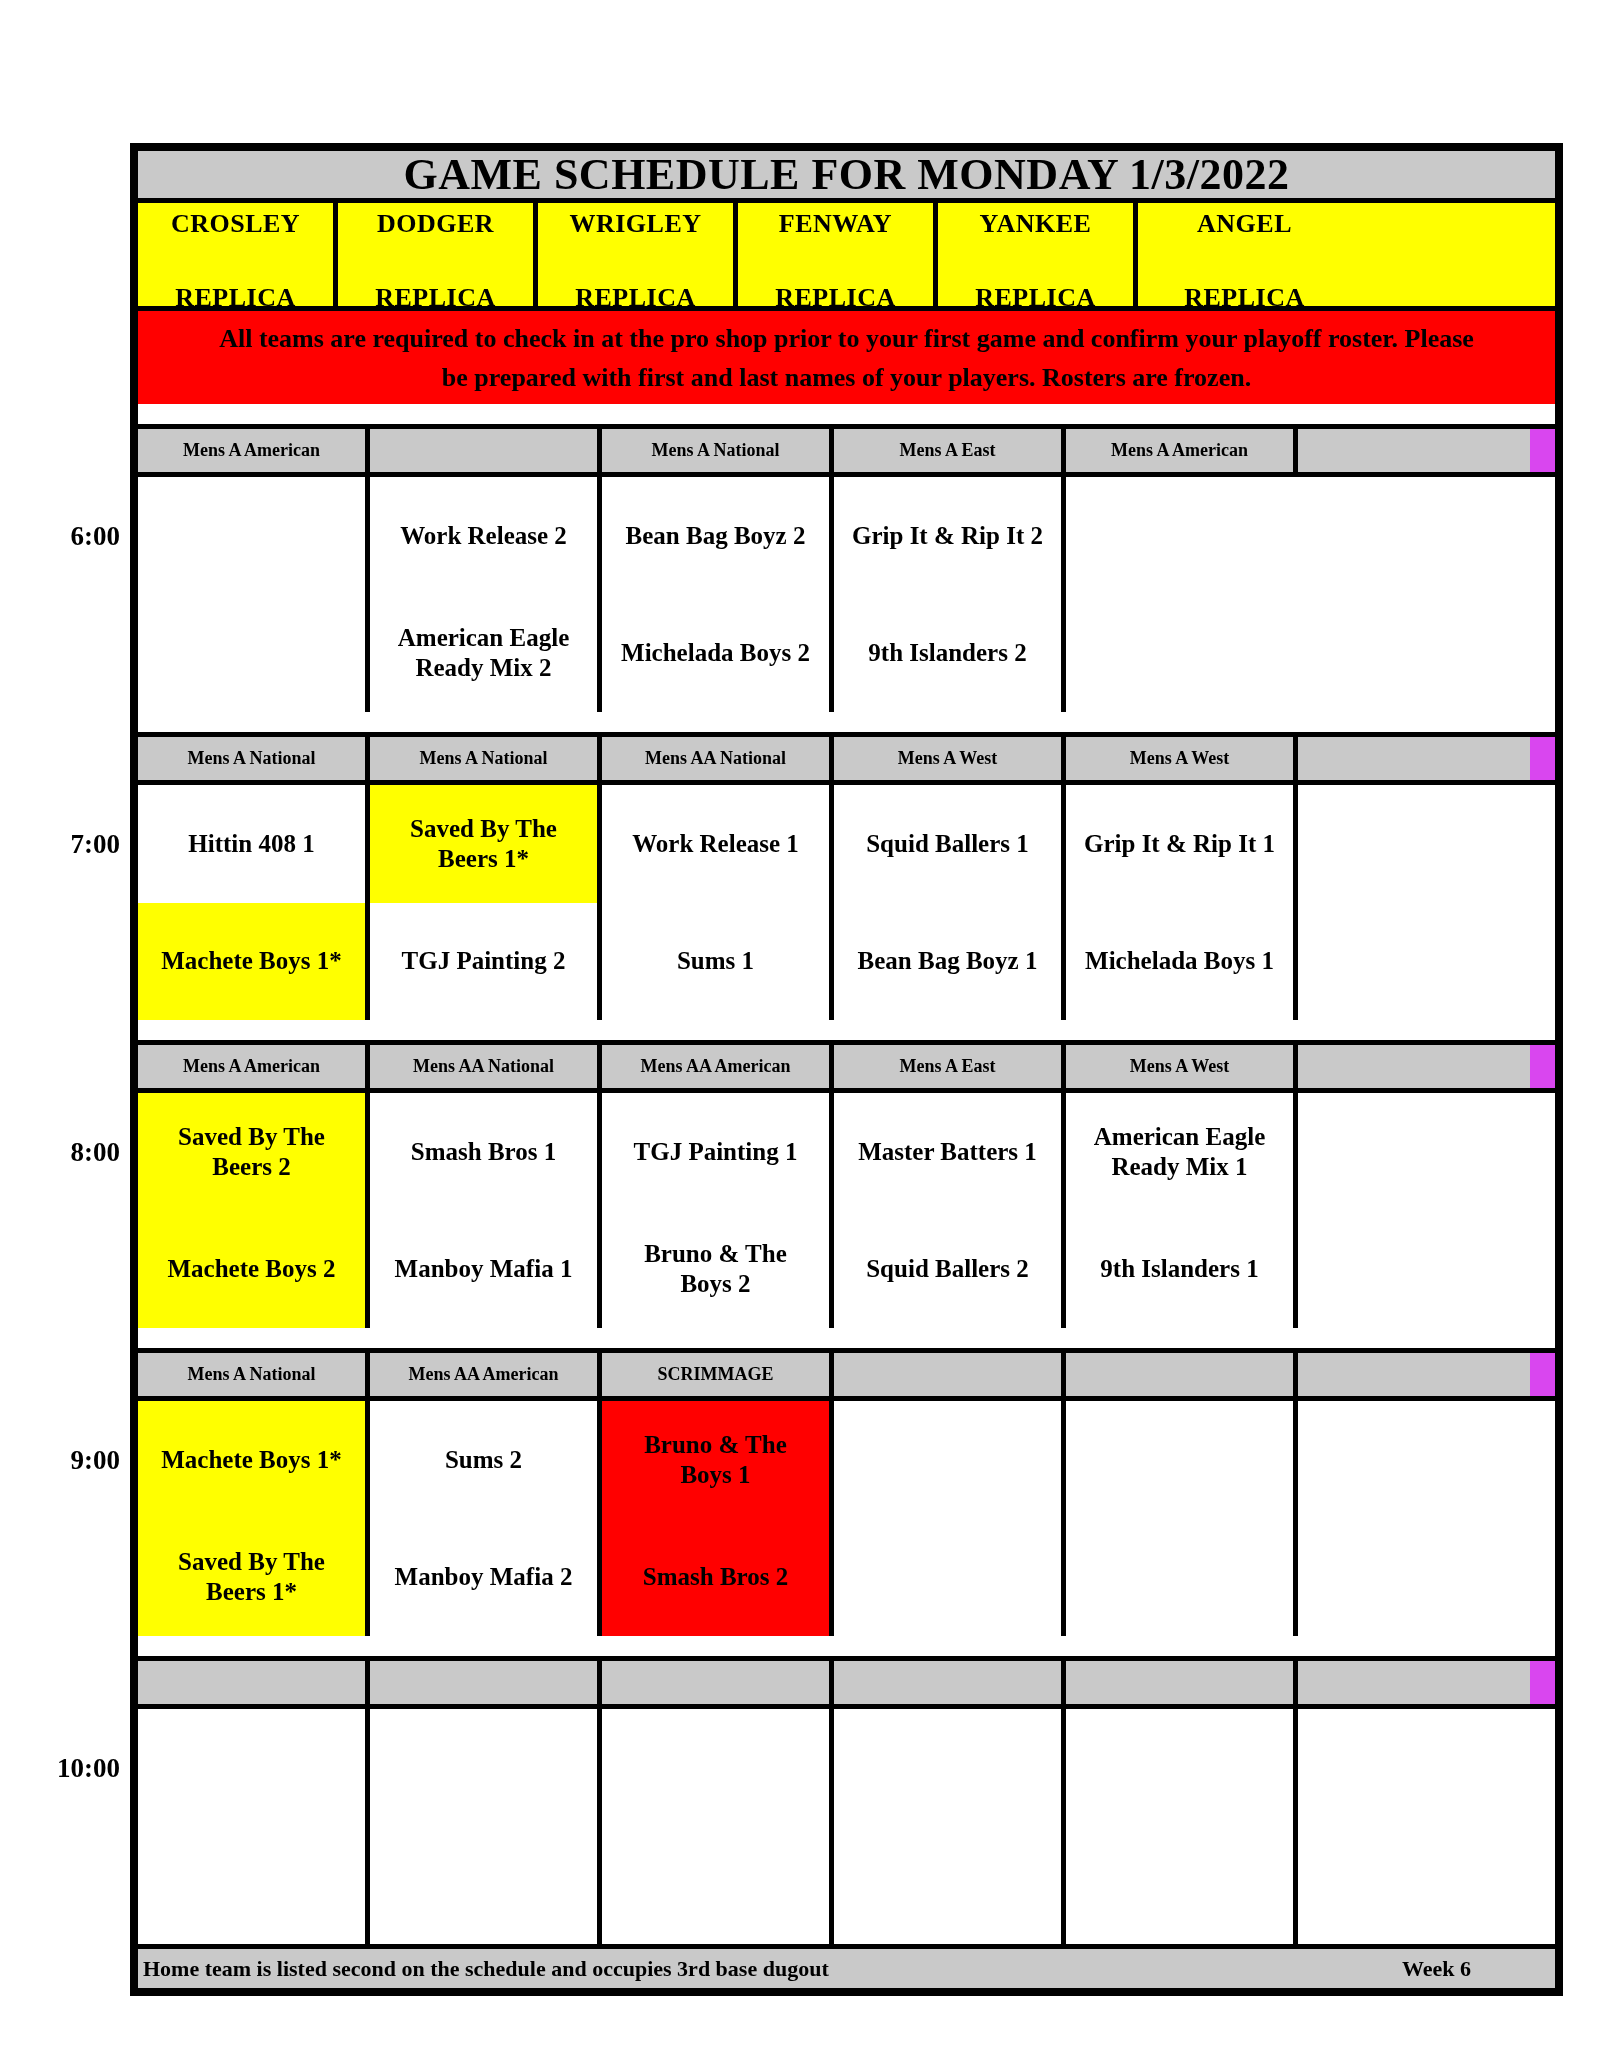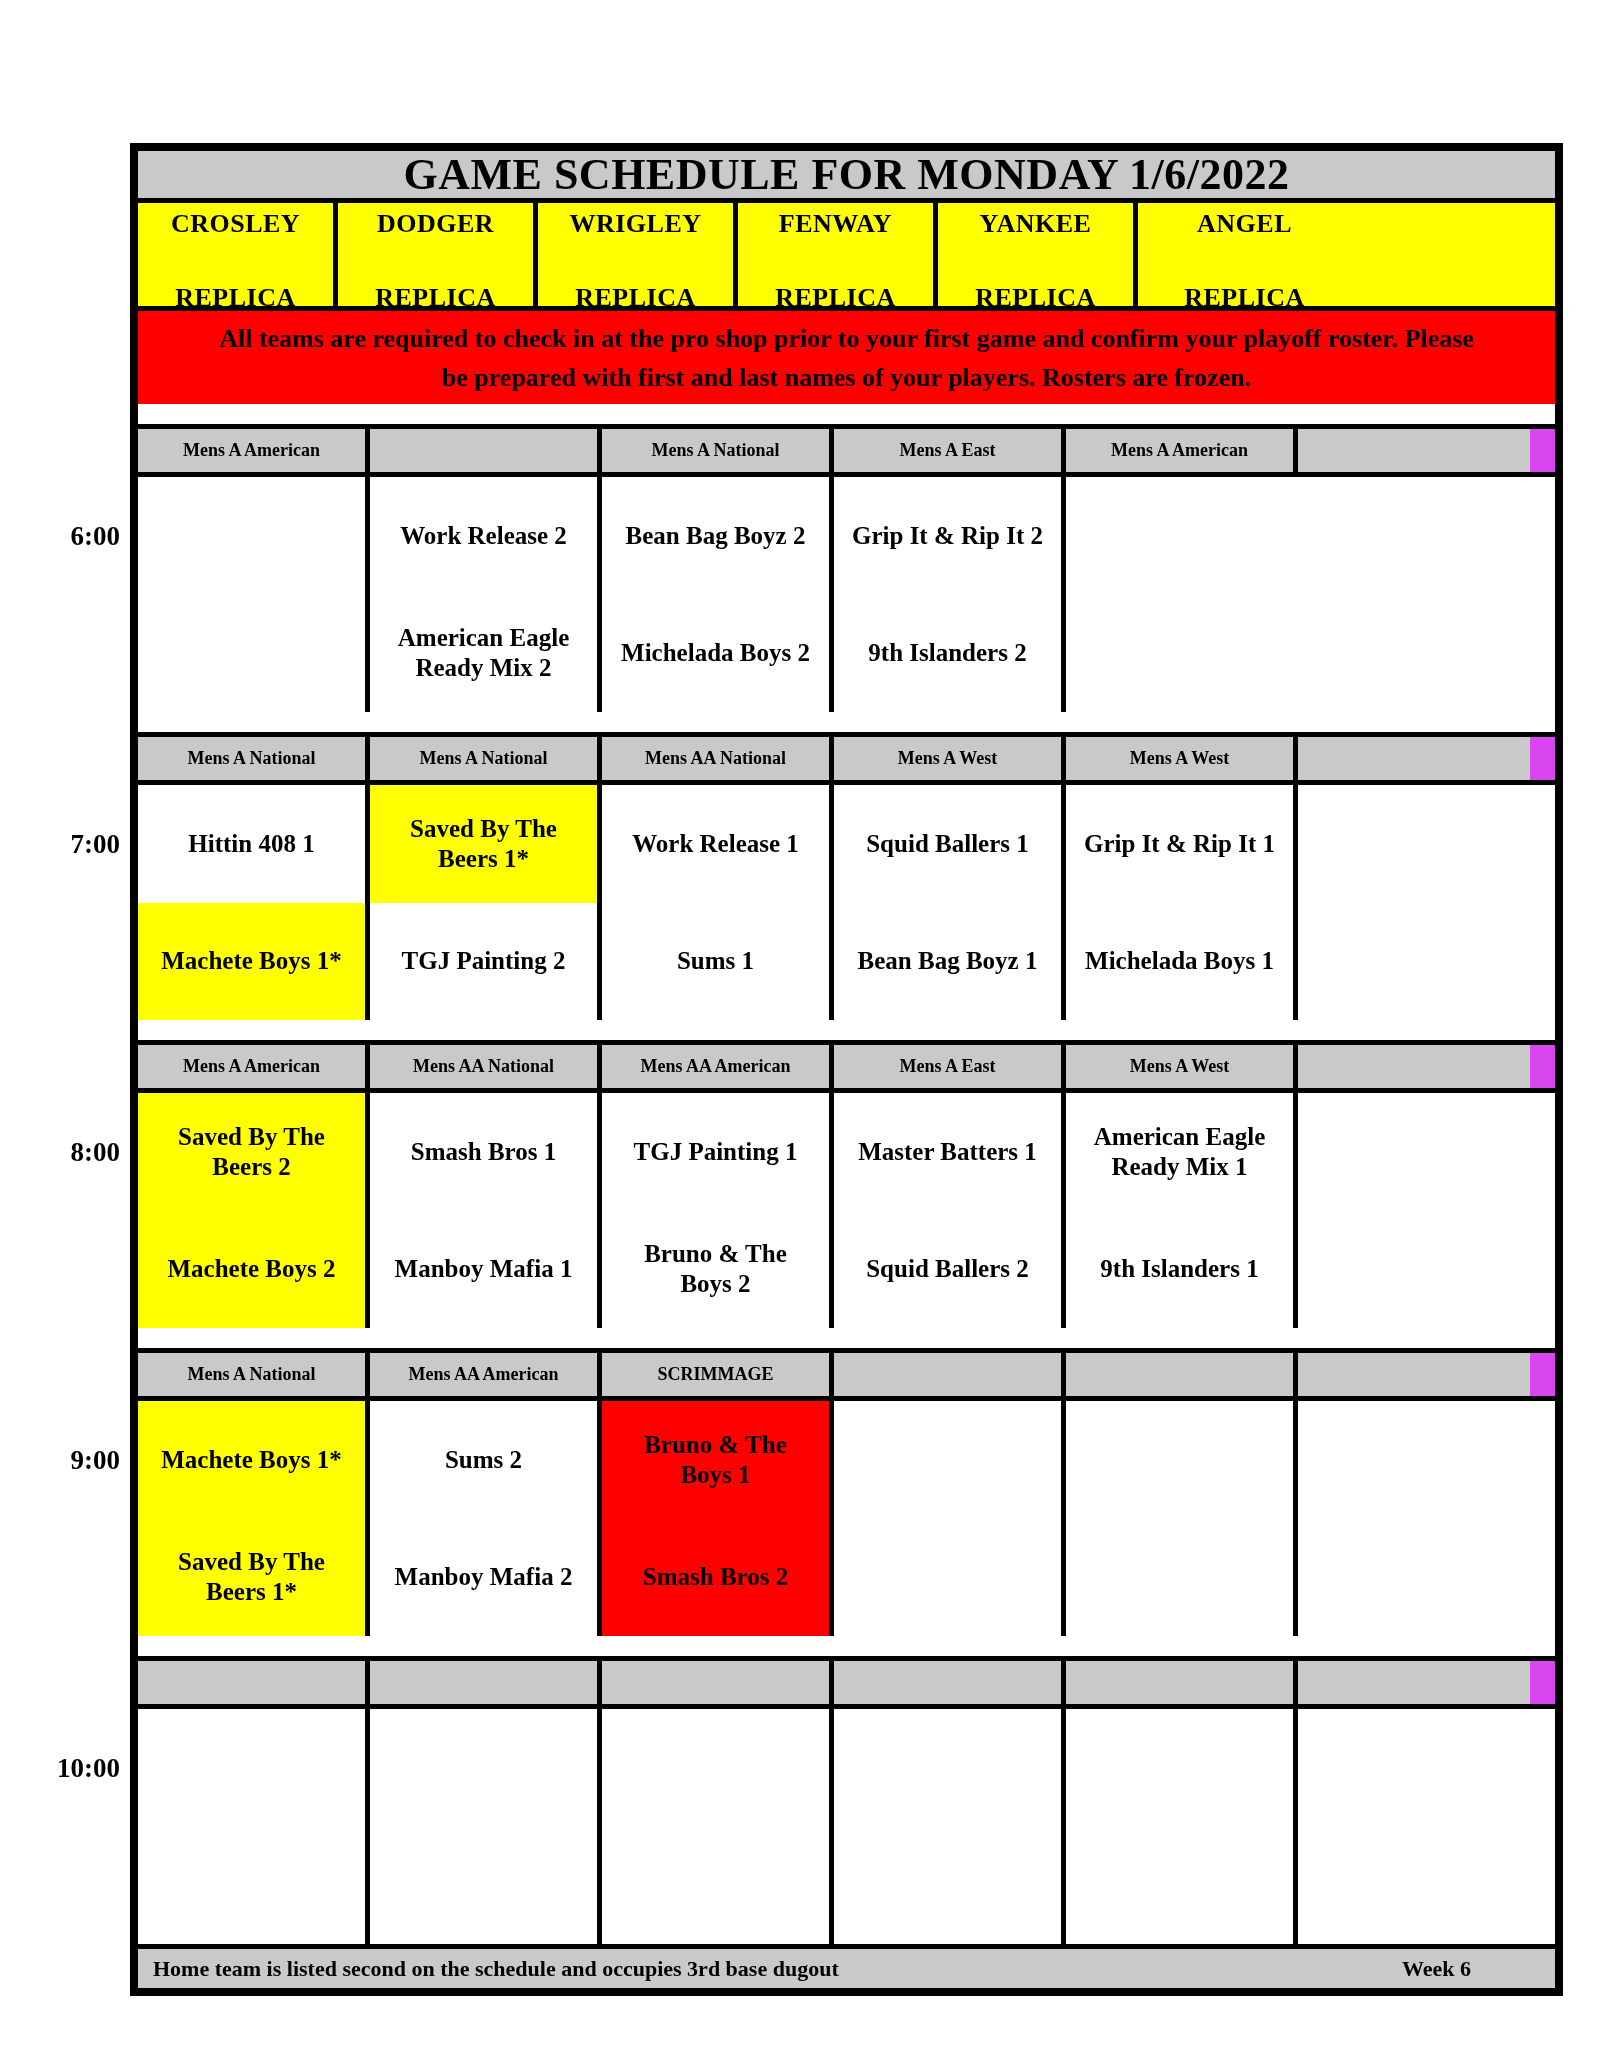--- a/index.html
+++ b/index.html
@@ -124,38 +124,38 @@
   }
 
   
   .footer-row {
     height:44px;
     background:#c9c9c9;
     align-items:center;
   }
   .footer-note {
     font-size:22px;
-    padding-left:15px;
+    padding-left:5px;
     white-space:nowrap;
   }
   .footer-week {
     margin-left:auto;
     width:237px;
     text-align:center;
     font-size:22px;
   }
 </style>
 </head>
 <body>
 
 <div class="page">
   <div class="schedule">
 
     <div class="row title-row">
-      <div class="title">GAME SCHEDULE FOR MONDAY 1/6/2022</div>
+      <div class="title">GAME SCHEDULE FOR MONDAY 1/3/2022</div>
     </div>
 
     <div class="row stadium-row">
       <div class="stadium-cell">
         <span>CROSLEY</span>
         <span>REPLICA</span>
       </div>
       <div class="stadium-cell">
         <span>DODGER</span>
         <span>REPLICA</span>

